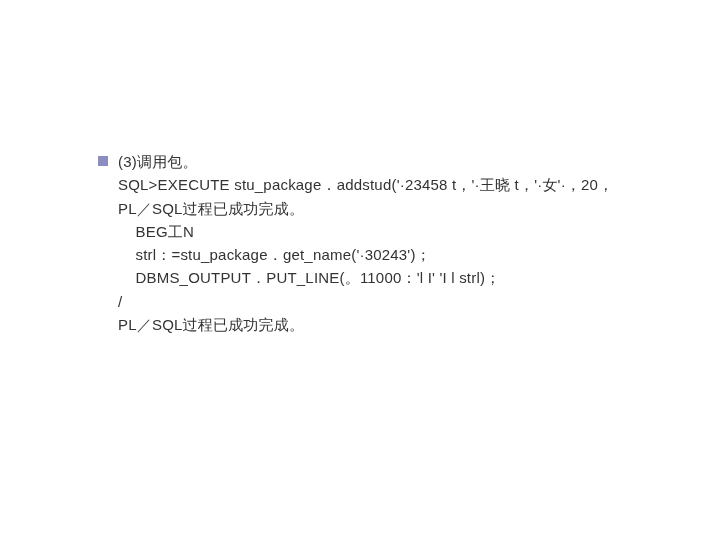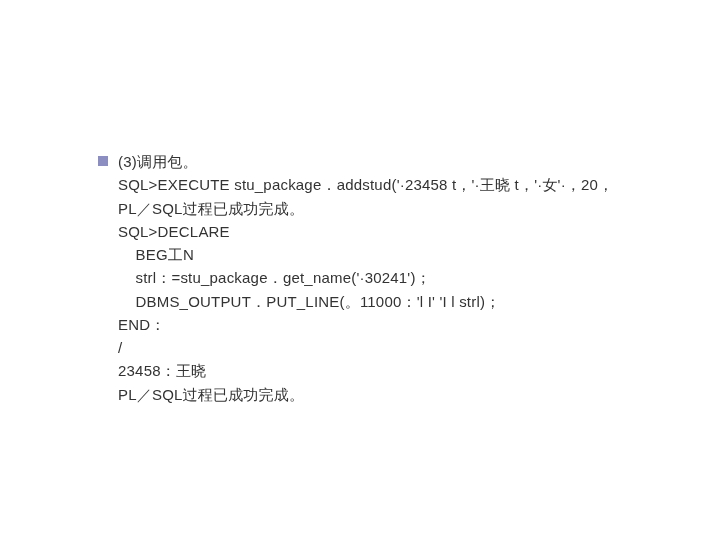--- a/index.html
+++ b/index.html
@@ -46,23 +46,20 @@
 </head>
 <body>
 
 <div class="slide">
   <div class="bullet-block">
     <div class="bullet"></div>
     <div class="content">
       <div class="line">(3)调用包。</div>
       <div class="line">SQL&gt;EXECUTE stu_package．addstud('·23458 t，'·王晓 t，'·女'·，20，</div>
       <div class="line">PL／SQL过程已成功完成。</div>
-      <div class="line">SQL&gt;DECLARE</div>
       <div class="line">    BEG工N</div>
-      <div class="line">    strl：=stu_package．get_name('·30241')；</div>
+      <div class="line">    strl：=stu_package．get_name('·30243')；</div>
       <div class="line">    DBMS_OUTPUT．PUT_LINE(。11000：'l I' 'I l strl)；</div>
-      <div class="line">END：</div>
       <div class="line">/</div>
-      <div class="line">23458：王晓</div>
       <div class="line">PL／SQL过程已成功完成。</div>
     </div>
   </div>
 </div>
 
 </body></html>

